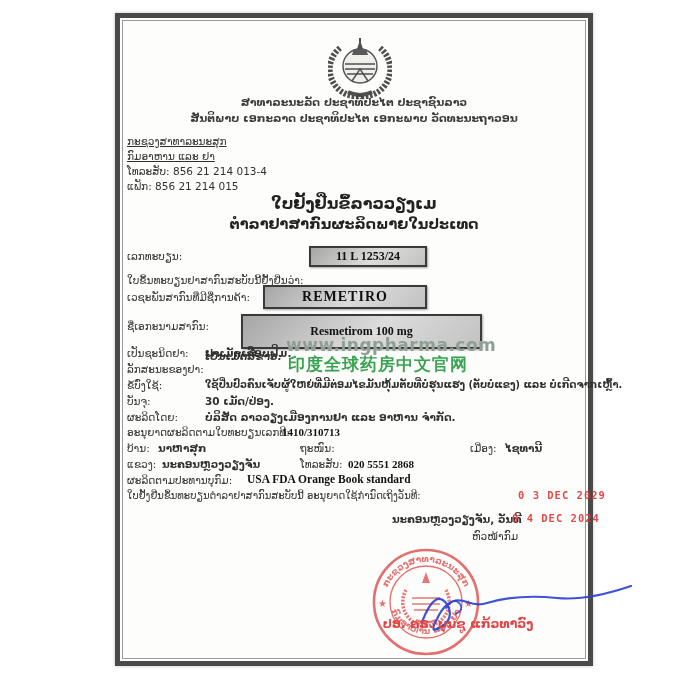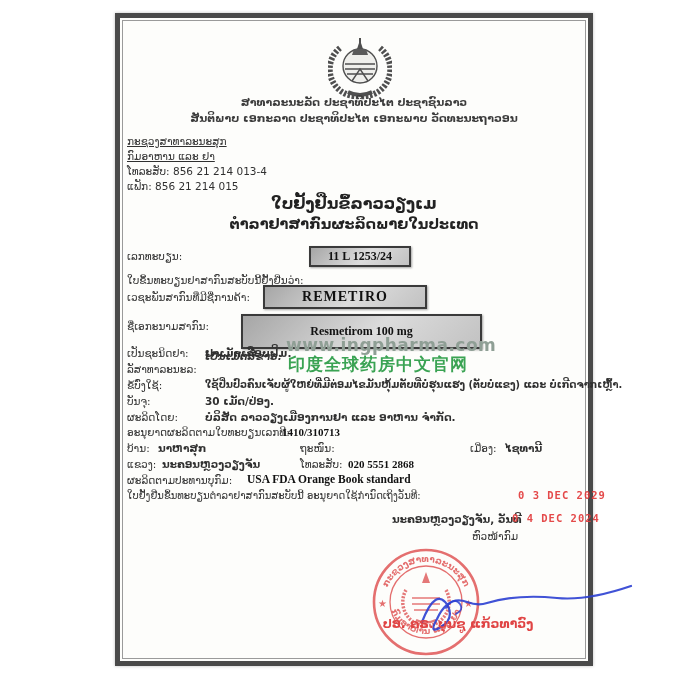--- a/index.html
+++ b/index.html
@@ -74,37 +74,37 @@
   </div>
   <div class="abs lao" style="left:7px;top:162px;">
     <span>ແຟັກ:</span>
     <span>856 21 214 015</span>
   </div>
 
   <div class="abs ctr title1" style="top:176px;">ໃບຢັ້ງຢືນຂຶ້ລາວວຽງເມ</div>
   <div class="abs ctr title2" style="top:198px;">ຕໍາລາຢາສາກົນຜະລິດພາຍໃນປະເທດ</div>
 
   <div class="abs lao" style="left:7px;top:232px;">ເລກທະບຽນ:</div>
-  <div class="abs graybox" style="left:189px;top:228px;width:102px;height:21px;font-size:12px;">11 L 1253/24</div>
+  <div class="abs graybox" style="left:189px;top:228px;width:118px;height:21px;font-size:12px;">11 L 1253/24</div>
 
   <div class="abs lao" style="left:7px;top:256px;">ໃບຂຶ້ນທະບຽນຢາສາກົນສະບັບນີ້ຢັ້ງຢືນວ່າ:</div>
 
   <div class="abs lao" style="left:7px;top:273px;">ເວຊະພັນສາກົນທີ່ມີຊື່ການຄ້າ:</div>
   <div class="abs graybox" style="left:143px;top:267px;width:164px;height:24px;font-size:14px;letter-spacing:1px;">REMETIRO</div>
 
   <div class="abs lao" style="left:7px;top:302px;">ຊື່ເອກະນາມສາກົນ:</div>
   <div class="abs graybox" style="left:121px;top:296px;width:241px;height:35px;font-size:12px;">Resmetirom 100 mg</div>
 
   <div class="abs wm1" style="left:166px;top:317px;color:#8f9f95;">www.ingpharma.com</div>
   <div class="abs wm2" style="left:168px;top:335px;color:#3aa353;">印度全球药房中文官网</div>
 
   <div class="abs lao" style="left:7px;top:329px;">ເປັນຊະນິດຢາ:</div>
   <div class="abs lao b" style="left:85px;top:329px;">ຢາເມັດເຄືອບຟິມ.</div>
 
-  <div class="abs lao" style="left:7px;top:345px;">ລັສາທາລະນະລ:</div>
+  <div class="abs lao" style="left:7px;top:345px;">ລັກສະນະຂອງຢາ:</div>
   <div class="abs lao b" style="left:85px;top:332px;font-style:italic;">ເປັນເມັດສີຂາວ.</div>
 
   <div class="abs lao" style="left:7px;top:361px;">ຂໍ້ບົ່ງໃຊ້:</div>
   <div class="abs lao b" style="left:85px;top:361px;font-size:9.8px;">ໃຊ້ປິ່ນປົວຄົນເຈັບຜູ້ໃຫຍ່ທີ່ມີຕ່ອມໄຂມັນຫຸ້ມຕັບທີ່ບໍ່ຮຸນແຮງ (ຕັບບໍ່ແຂງ) ແລະ ບໍ່ເກີດຈາກເຫຼົ້າ.</div>
 
   <div class="abs lao" style="left:7px;top:377px;">ບັນຈຸ:</div>
   <div class="abs lao b" style="left:85px;top:377px;">30 ເມັດ/ປ່ອງ.</div>
 
   <div class="abs lao" style="left:7px;top:393px;">ຜະລິດໂດຍ:</div>
   <div class="abs lao b" style="left:85px;top:393px;">ບໍລິສັດ ລາວວຽງເມືອງການຢາ ແລະ ອາຫານ ຈໍາກັດ.</div>

